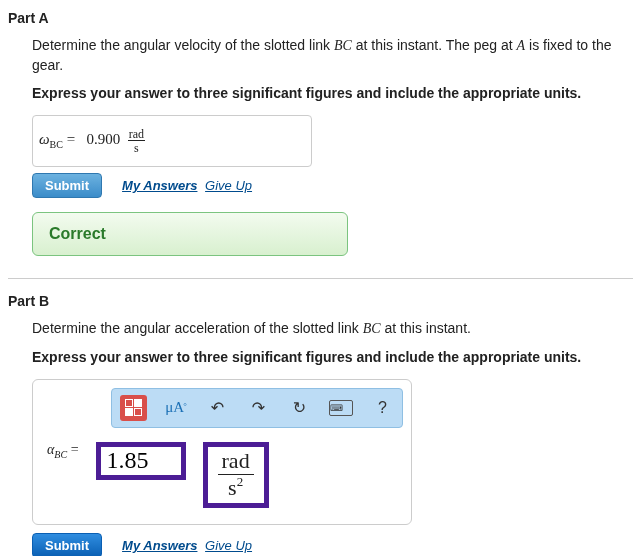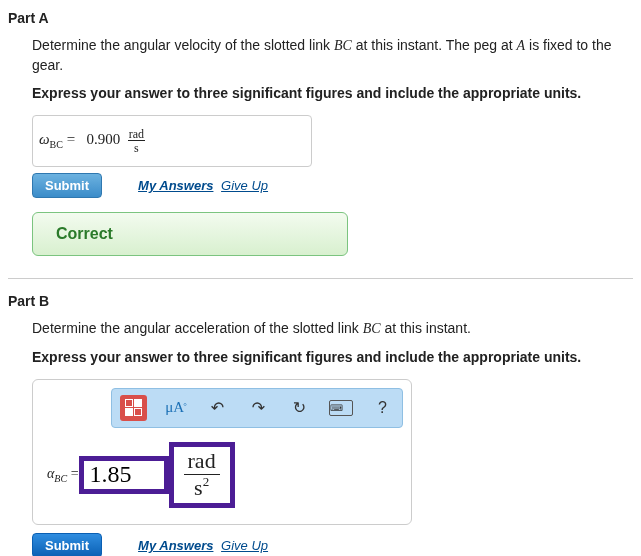--- a/index.html
+++ b/index.html
@@ -44,21 +44,21 @@
     text-align: center;
     vertical-align: middle;
     font-size: 12px;
     line-height: 1;
   }
   .frac .num { display: block; border-bottom: 1px solid #222; padding: 0 1px;}
   .frac .den { display: block; padding-top:1px;}
   .action-row {
     display: flex;
     align-items: center;
-    gap: 36px;
+    gap: 20px;
     margin-bottom: 14px;
   }
   .btn-submit {
     background: #4a99d4;
     background: linear-gradient(#6cb2e0,#3b8cc9);
     color: #fff;
     font-weight: bold;
     font-size: 13px;
     border: 1px solid #2f78b0;
     border-radius: 4px;
@@ -79,21 +79,21 @@
     text-decoration: underline;
     margin-right: 4px;
   }
   .links a.giveup {
     font-weight: normal;
   }
   .feedback-correct {
     border: 1px solid #7bc47f;
     background: linear-gradient(#f3fbef,#d8f0cf);
     border-radius: 6px;
-    padding: 12px 23px;
+    padding: 12px 16px;
     width: 316px;
     box-sizing: border-box;
     color: #2a7a2a;
     font-weight: bold;
     font-size: 16px;
   }
   hr.divider {
     border: none;
     border-top: 1px solid #ccc;
     margin: 22px 0 14px 0;
@@ -143,22 +143,21 @@
   .tb-units {
     font-family: "Times New Roman", serif;
     font-size: 15px;
     color: #1a6fb5;
   }
   .tb-units .ring { font-size:9px; vertical-align: top; position:relative; top:-2px; left:-1px;}
   .tb-arrow, .tb-reset, .tb-kbd, .tb-help { color:#333; }
   .tb-kbd { font-size:14px; border:1px solid #555; border-radius:2px; width:22px; height:14px; line-height:14px; font-size:9px;}
   .row-b {
     display: flex;
-    align-items: center;
-    gap: 0;
+    gap: 17px;
     padding: 0 6px 8px 6px;
   }
   .alpha-label {
     font-family: "Times New Roman", serif;
     font-size: 14px;
   }
   .alpha-label .a { font-style: italic;}
   .alpha-label .sub { font-size:10px; font-style: italic; vertical-align: sub;}
   .value-box, .unit-box {
     border: 5px solid #4c1d95;

